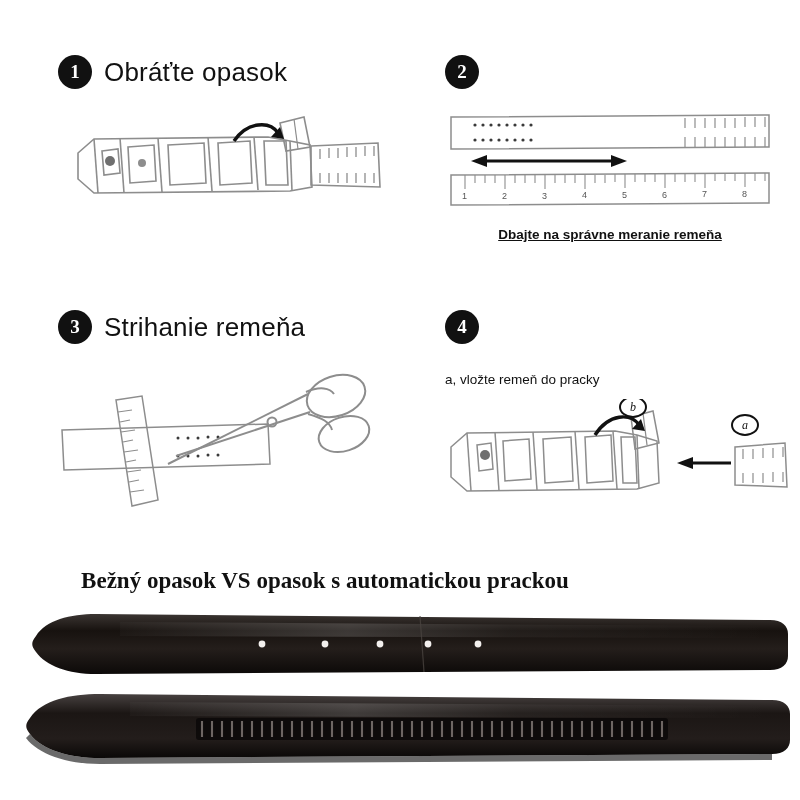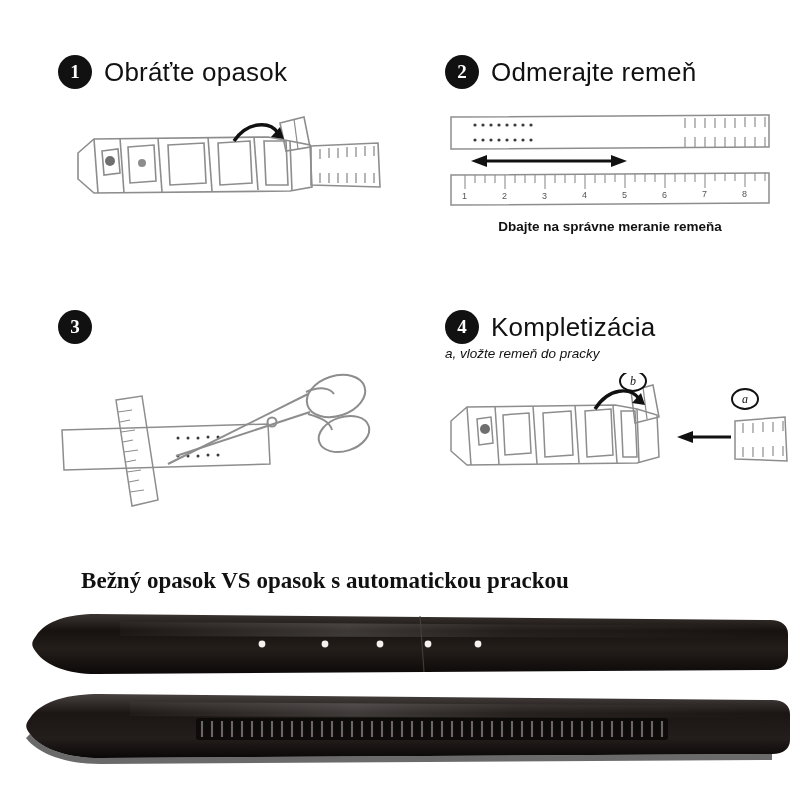--- a/index.html
+++ b/index.html
@@ -149,21 +149,20 @@
 
           <path d="M176 38 C190 18, 212 18, 220 30" fill="none" stroke="#111111" stroke-width="3.4"></path>
           <path d="M222 24 L226 36 L213 34 Z" fill="#111111"></path>
         </svg>
       </div>
     </div>
 
     <div class="step" style="left:445px; top:55px; width:330px;">
       <div class="step-head">
         <div class="badge">2</div>
-        <div class="step-title">Odmerajte remeň</div>
       </div>
       <div class="art" style="margin-top:14px;">
         <svg width="330" height="110" viewBox="0 0 330 110">
           <g fill="none" stroke="#8d8d8d" stroke-width="1.5">
 
             <path d="M6 14 L324 12 L324 44 L6 46 Z"></path>
 
             <g fill="#3a3a3a" stroke="none">
               <circle cx="30" cy="22" r="1.6"></circle>
                 <circle cx="38" cy="22" r="1.6"></circle>
@@ -249,27 +248,28 @@
             <text x="257" y="94">7</text>
               <text x="297" y="94">8</text>
           </g>
 
           <g stroke="#111111" stroke-width="3.2" fill="#111111">
             <path d="M38 58 L170 58"></path>
             <path d="M26 58 L42 52 L42 64 Z" stroke="none"></path>
             <path d="M182 58 L166 52 L166 64 Z" stroke="none"></path>
           </g>
         </svg>
-        <div class="step-caption" style="width:330px; margin-top:2px;">Dbajte na správne meranie remeňa</div>
+        <div class="step-caption" style="width:330px; margin-top:10px;text-decoration:underline;">Dbajte na správne meranie remeňa</div>
       </div>
     </div>
 
     <div class="step" style="left:58px; top:310px; width:340px;">
       <div class="step-head">
         <div class="badge">3</div>
+        <div class="step-title">Strihanie remeňa</div>
       </div>
       <div class="art" style="margin-top:16px;">
         <svg width="340" height="165" viewBox="0 0 340 165">
           <g fill="none" stroke="#8d8d8d" stroke-width="1.5">
 
             <path d="M4 70 L210 64 L212 104 L6 110 Z"></path>
 
             <path d="M58 40 L84 36 L100 140 L74 146 Z"></path>
             <g stroke-width="1.1">
               <path d="M60 52 L74 50"></path>
@@ -306,23 +306,22 @@
             <path d="M250 54 C264 58, 272 62, 274 70"></path>
             <circle cx="214" cy="62" r="4.5"></circle>
           </g>
         </svg>
       </div>
     </div>
 
     <div class="step" style="left:445px; top:310px; width:345px;">
       <div class="step-head">
         <div class="badge">4</div>
-        <div class="step-title">Kompletizácia</div>
-      </div>
-      <div style="margin-top:0; line-height:1.55;font-style:italic;">
+      </div>
+      <div style="margin-top:26px; line-height:1.55;">
         <div class="step-note">a, vložte remeň do pracky</div>
       </div>
       <div class="art" style="margin-top:8px;">
         <svg width="345" height="120" viewBox="0 0 345 120">
           <g fill="none" stroke="#8d8d8d" stroke-width="1.5">
 
             <path d="M6 48 L22 34 L170 32 L192 36 L212 42 L214 84 L192 90 L22 92 L6 78 Z"></path>
             <path d="M22 34 L26 92"></path>
               <path d="M50 33 L54 92"></path>
               <path d="M88 33 L92 91"></path>

